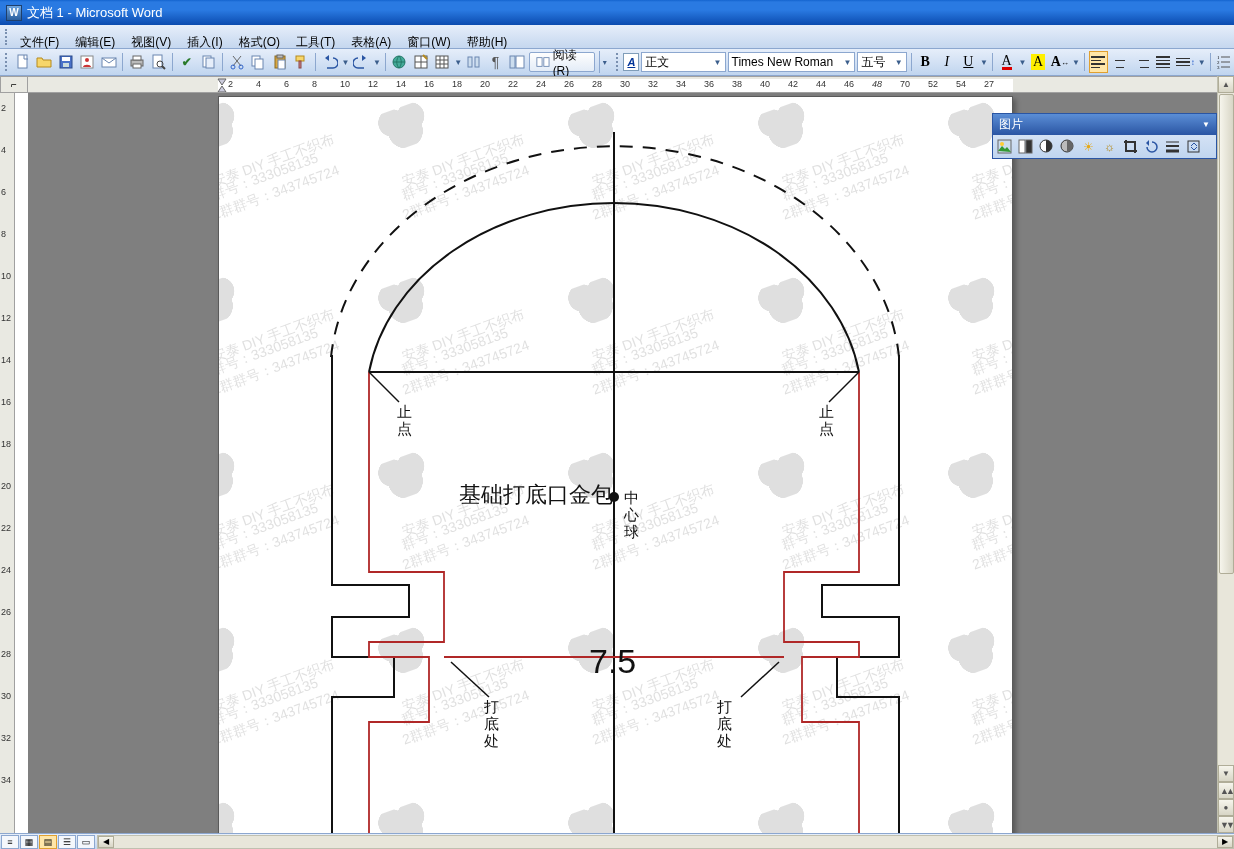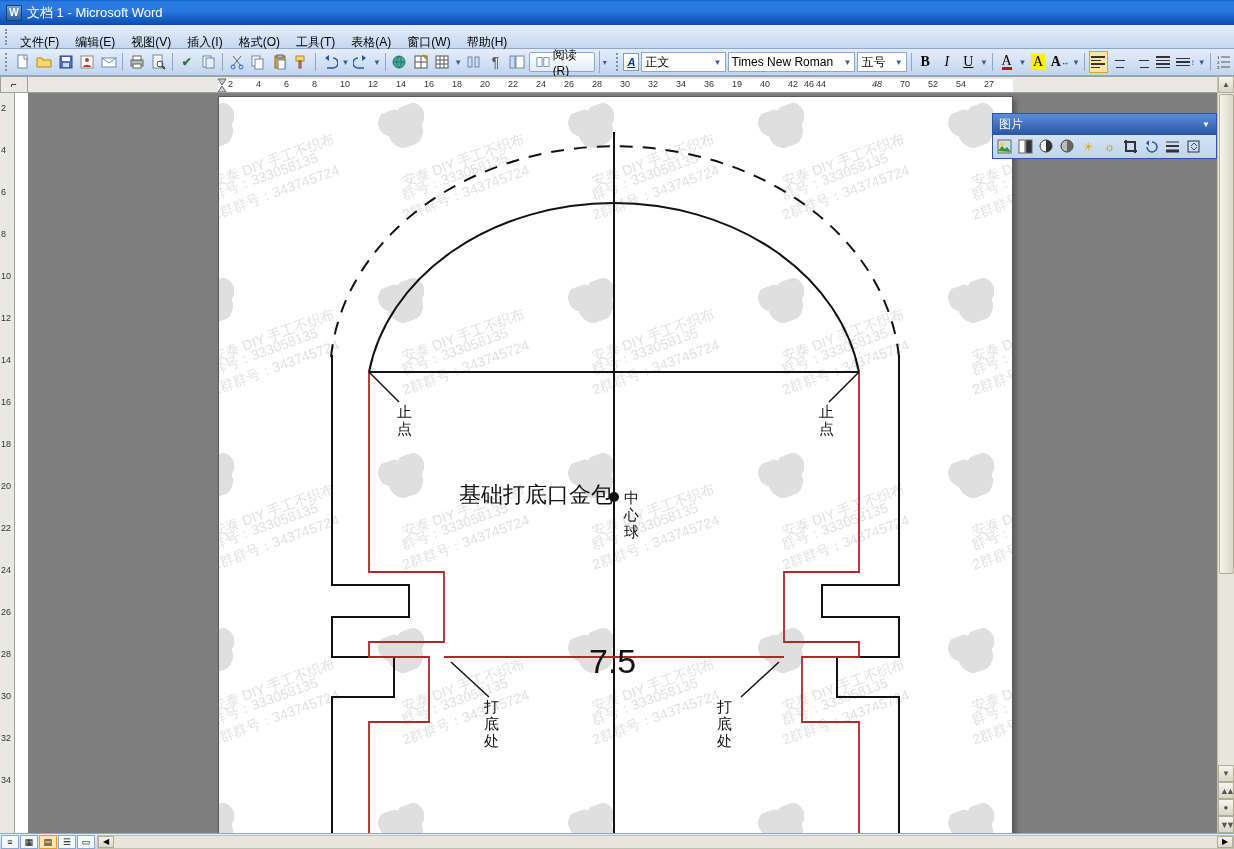--- a/index.html
+++ b/index.html
@@ -655,25 +655,25 @@
       <span class="hruler-tick" style="left: 424px;">18</span>
       <span class="hruler-tick" style="left: 452px;">20</span>
       <span class="hruler-tick" style="left: 480px;">22</span>
       <span class="hruler-tick" style="left: 508px;">24</span>
       <span class="hruler-tick" style="left: 536px;">26</span>
       <span class="hruler-tick" style="left: 564px;">28</span>
       <span class="hruler-tick" style="left: 592px;">30</span>
       <span class="hruler-tick" style="left: 620px;">32</span>
       <span class="hruler-tick" style="left: 648px;">34</span>
       <span class="hruler-tick" style="left: 676px;">36</span>
-      <span class="hruler-tick" style="left: 704px;">19</span>
+      <span class="hruler-tick" style="left: 704px;">38</span>
       <span class="hruler-tick" style="left: 732px;">40</span>
       <span class="hruler-tick" style="left: 760px;">42</span>
       <span class="hruler-tick" style="left: 788px;">44</span>
-      <span class="hruler-tick" style="left: 776px;">46</span>
+      <span class="hruler-tick" style="left: 816px;">46</span>
       <span class="hruler-tick" style="left: 844px; font-style: italic;">48</span>
       <span class="hruler-tick" style="left: 872px;">70</span>
       <span class="hruler-tick" style="left: 900px;">52</span>
       <span class="hruler-tick" style="left: 928px;">54</span>
       <span class="hruler-tick" style="left: 956px;">27</span>
     </div>
 </div>
 
 <div class="vruler">
   <div class="vruler-inner"></div>

